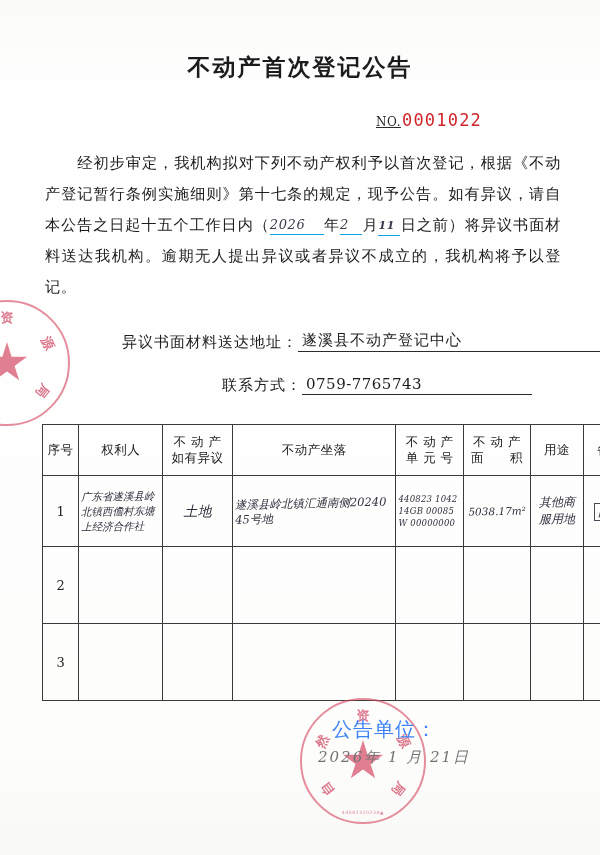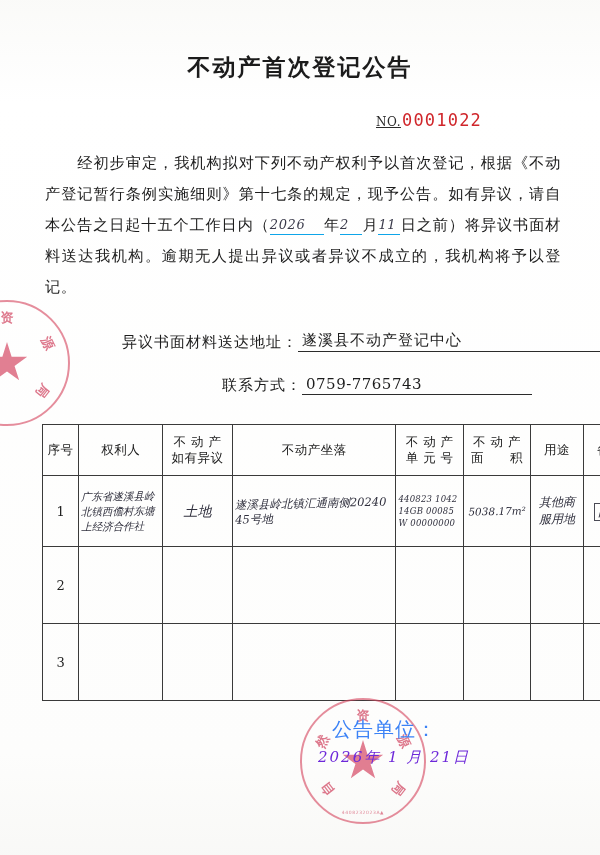--- a/index.html
+++ b/index.html
@@ -83,21 +83,21 @@
     font-family: "DejaVu Serif", "Liberation Serif", serif;
     font-style: italic;
     color: #3a3a4a;
     vertical-align: baseline;
     line-height: 18px;
     position: relative;
     top: -1px;
   }
   .blank-year { width: 54px; font-size: 13px; }
   .blank-month { width: 22px; font-size: 13px; }
-  .blank-day { width: 22px; font-size: 13px; }
+  .blank-day { width: 22px; font-size: 11px; font-weight: bold; }
 
   .field-row {
     position: absolute;
     font-family: "DejaVu Serif", "Liberation Serif", serif;
     font-size: 15px;
     color: #1d1d1d;
     letter-spacing: 1px;
     display: flex;
     align-items: flex-end;
   }
@@ -188,21 +188,21 @@
     letter-spacing: 1px;
     z-index: 3;
   }
   .sign-date {
     position: absolute;
     top: 748px;
     left: 318px;
     font-family: "DejaVu Serif", "Liberation Serif", serif;
     font-style: italic;
     font-size: 15px;
-    color: #6d28d9;
+    color: #737373;
     letter-spacing: 2px;
     z-index: 3;
   }
 
   
   .seal {
     position: absolute;
     border-radius: 50%;
     border: 2.5px solid rgba(214, 70, 96, 0.72);
     opacity: 0.85;

